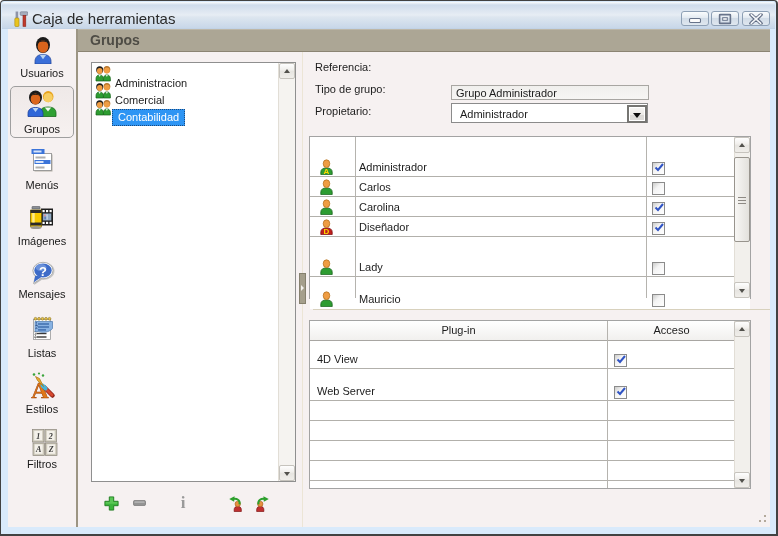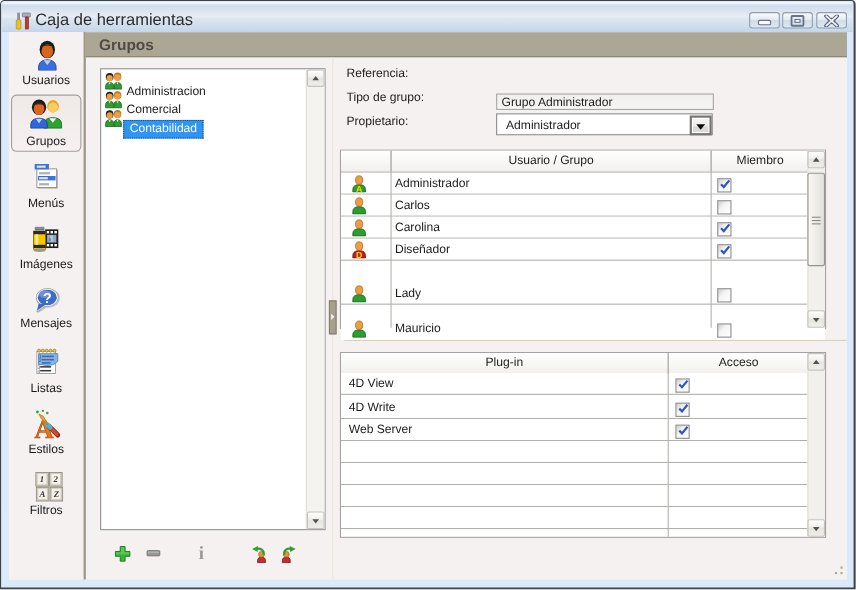--- a/index.html
+++ b/index.html
@@ -326,26 +326,20 @@
     <div id="combo">
         <span class="ctxt">Administrador</span>
         <span class="cbtn">
           <i></i>
         </span>
       </div>
 
     <div class="tbl" id="utable" style="top:107px;height:163px">
       <div class="vline" style="left:45px"></div>
       <div class="vline" style="left:336px"></div>
-      <div class="thead">
-        <div class="th" style="left:46px;width:290px">Usuario / Grupo</div>
-        <div class="th" style="left:337px;width:88px">Miembro</div>
-        <div class="vline" style="left:45px"></div>
-        <div class="vline" style="left:336px"></div>
-      </div>
       <div class="trow" style="top:20px">
         <svg class="picon" style="left:10px;top:2px" width="13" height="16" viewBox="0 0 13 16">
           <path d="M0.8,15.6 L0.8,13.2 C0.8,10.5 2.7,8.9 6.5,8.9 C10.3,8.9 12.2,10.5 12.2,13.2 L12.2,15.6 Z" fill="#2d9c31" stroke="#17631a" stroke-width="0.8"></path>
           <ellipse cx="6.5" cy="4.7" rx="3.3" ry="3.9" fill="#ef9d43" stroke="#b06a15" stroke-width="0.7"></ellipse>
           <text x="6.5" y="15.2" text-anchor="middle" font-size="8" font-weight="bold" fill="#ffd800" font-family="Liberation Sans">A</text>
         </svg>
         <span class="cell-text" style="left:49px">Administrador</span>
         <span class="cb" style="left:342px;top:5px">
             <svg width="15" height="15" viewBox="0 0 15 15">
               <path d="M3.5,7.5 L6,10 L11,4" stroke="#3054c4" stroke-width="2" fill="none"></path>
@@ -425,30 +419,22 @@
 
     <div id="hsplit"></div>
 
     <div class="tbl" id="ptable" style="top:291px;height:169px">
       <div class="vline" style="left:297px"></div>
       <div class="thead">
         <div class="th" style="left:0px;width:297px">Plug-in</div>
         <div class="th" style="left:298px;width:127px">Acceso</div>
         <div class="vline" style="left:297px"></div>
       </div>
-      <div class="trow" style="top:18px">
+      <div class="trow" style="top:28px">
         <span class="cell-text" style="left:7px">4D View</span>
-        <span class="cb" style="left:304px;top:5px">
-            <svg width="15" height="15" viewBox="0 0 15 15">
-              <path d="M3.5,7.5 L6,10 L11,4" stroke="#3054c4" stroke-width="2" fill="none"></path>
-            </svg>
-          </span>
-      </div>
-      <div class="trow" style="top:40px">
-        <span class="cell-text" style="left:7px">4D Write</span>
         <span class="cb" style="left:304px;top:5px">
             <svg width="15" height="15" viewBox="0 0 15 15">
               <path d="M3.5,7.5 L6,10 L11,4" stroke="#3054c4" stroke-width="2" fill="none"></path>
             </svg>
           </span>
       </div>
       <div class="trow" style="top:60px">
         <span class="cell-text" style="left:7px">Web Server</span>
         <span class="cb" style="left:304px;top:5px">
             <svg width="15" height="15" viewBox="0 0 15 15">

